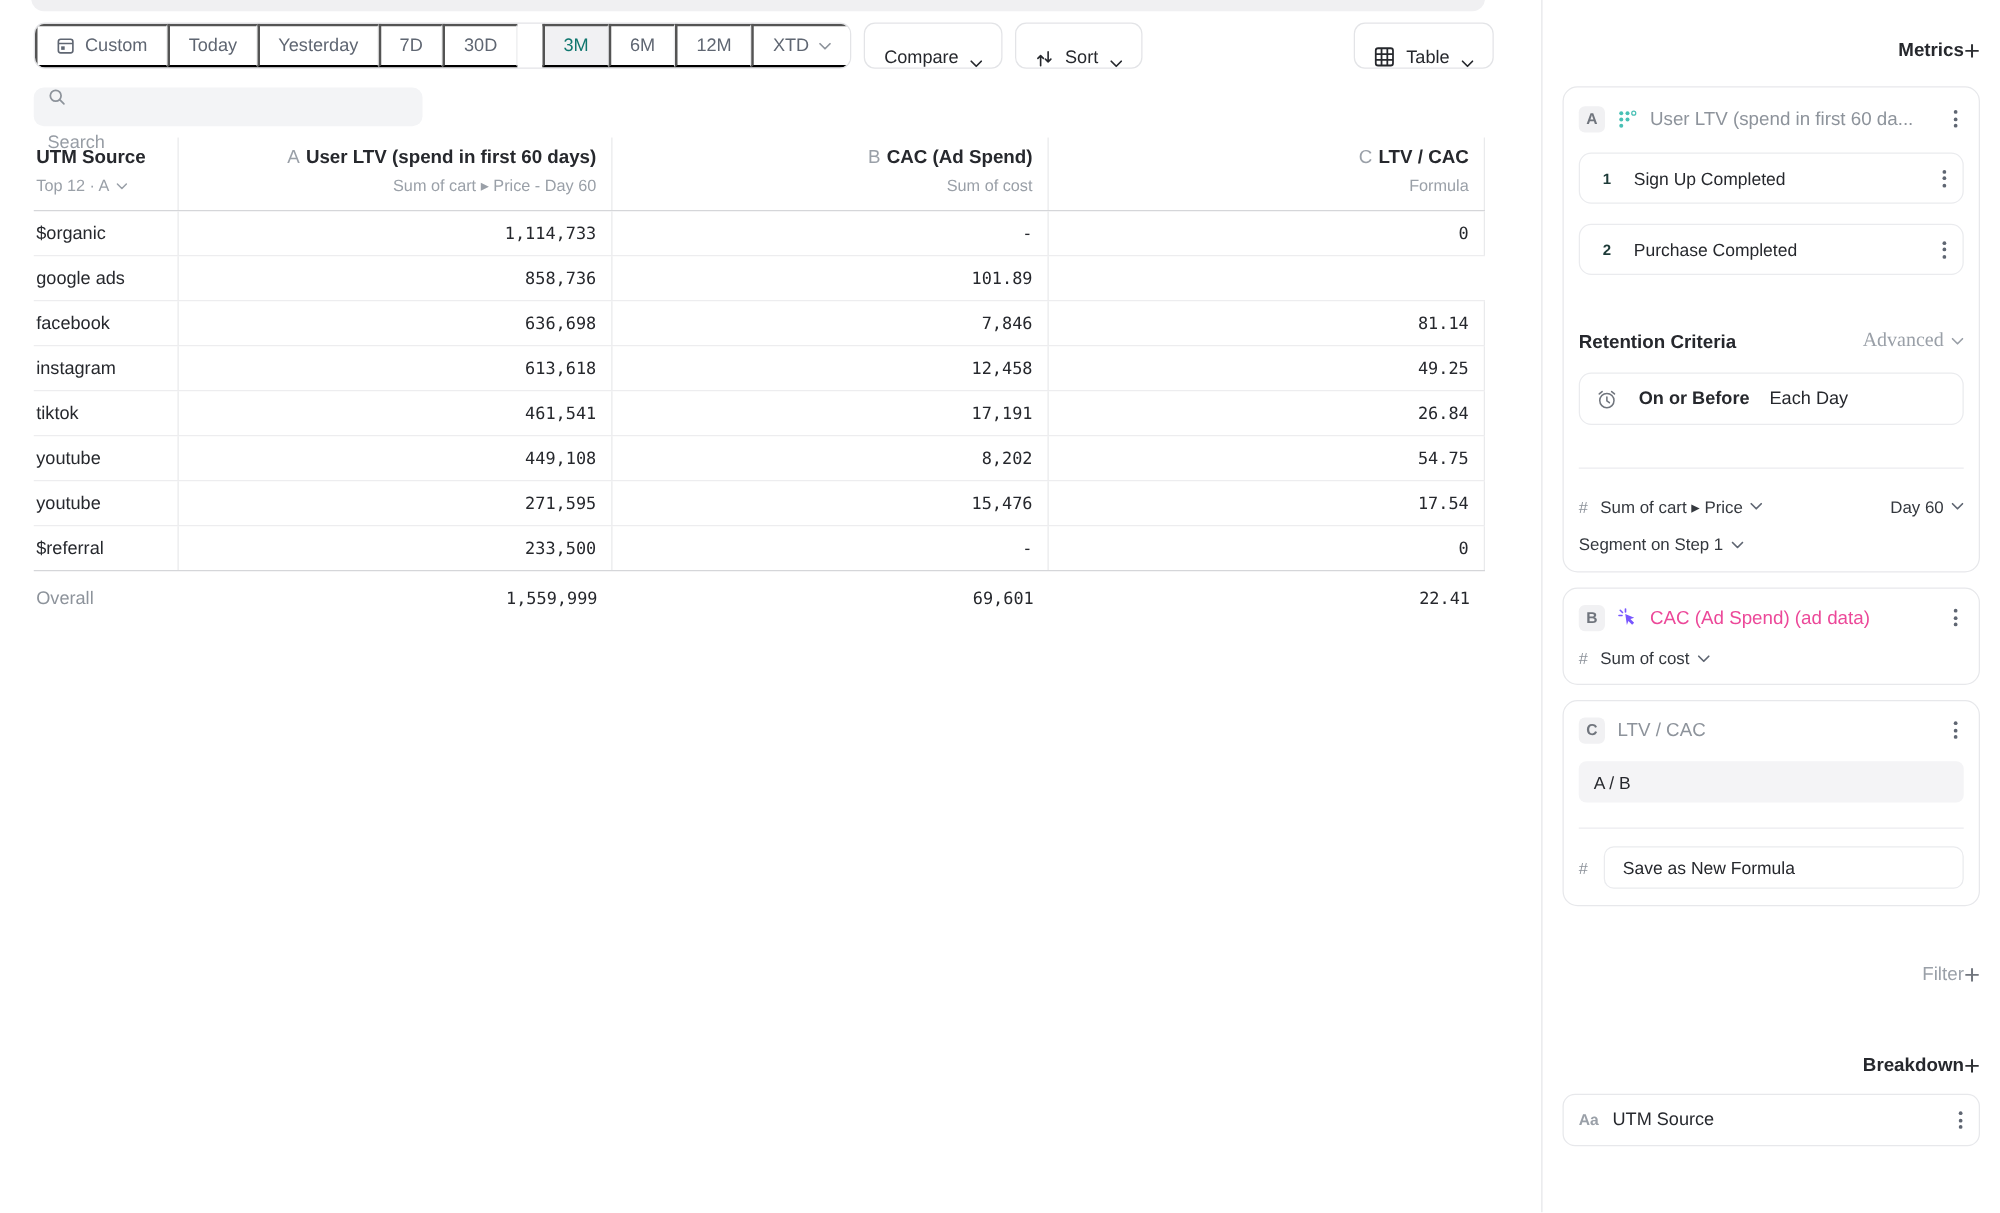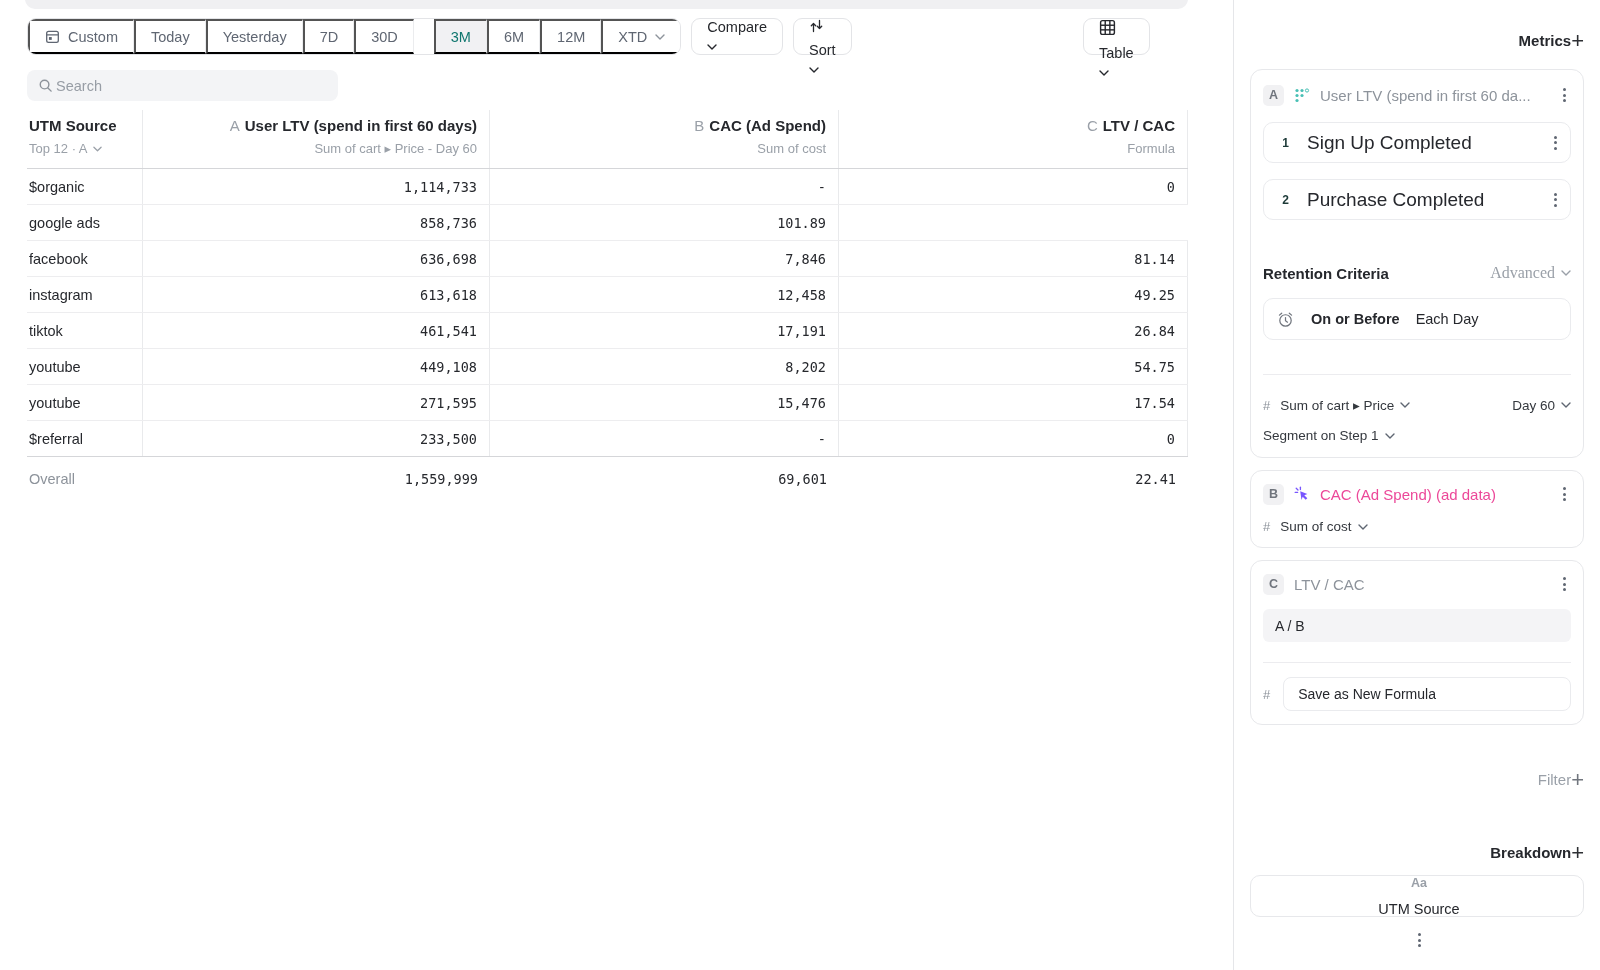--- a/index.html
+++ b/index.html
@@ -13,27 +13,27 @@
 
   
   .main { position:absolute; left:0; top:0; width:1233px; height:970px; }
 
   .toolbar { position:absolute; top:18px; left:27px; display:flex; gap:10px; height:37px; }
   .segmented { display:flex; border:1px solid #e3e4e7; border-radius:9px; background:#fff; overflow:hidden; }
   .seg { display:flex; align-items:center; justify-content:center; gap:8px; padding:0 15px;
     font-size:14.5px; color:#5f6672; border-right:1px solid #ebecee; background:#fff; cursor:pointer; white-space:nowrap; }
   .seg:last-child { border-right:none; }
   .seg.active { background:#f1f1f3; color:#0f766e; font-weight:400;margin-left:20px; }
-  .btn { display:flex; align-items:flex-start; gap:9px; border:1px solid #e3e4e7; border-radius:9px;
-    background:#fff; padding:0 15px; font-size:14.5px; color:#26282d; cursor:pointer; white-space:nowrap;flex-direction:column; }
+  .btn { display:flex; align-items:flex-end; gap:9px; border:1px solid #e3e4e7; border-radius:9px;
+    background:#fff; padding:0 15px; font-size:14.5px; color:#26282d; cursor:pointer; white-space:nowrap; }
   .table-btn { position:absolute; top:18px; left:1083px; height:37px; }
 
   .search-box { position:absolute; top:70px; left:27px; width:311px; height:31px; background:#f3f4f6;
-    border-radius:8px; display:flex; align-items:center; gap:3px; padding:0 11px;
-    color:#979da5; font-size:14.5px; cursor:text; }
+    border-radius:8px; display:flex; gap:21px; padding:0 11px;
+    color:#979da5; font-size:14.5px; cursor:text;flex-direction:column; }
 
   
   .table { position:absolute; top:110px; left:27px; width:1161px; }
   .c0 { width:116px; } .c1 { width:347px; } .c2 { width:349px; } .c3 { width:349px; }
   .vb { border-right:1px solid #e9eaec; }
   .thead { display:flex; border-bottom:1px solid #d5d6d9; }
   .th { padding:5px 12px 10px 2px; }
   .th.numcol { text-align:right; padding:5px 12px 10px 12px; }
   .th-title { font-size:15px; font-weight:700; color:#26282d; line-height:21px; white-space:nowrap; }
   .col-key { color:#9aa0a8; font-weight:400; margin-right:5px; }
@@ -63,21 +63,21 @@
     font-size:12.5px; font-weight:600; display:flex; align-items:center; justify-content:center; flex:none; }
   .card-title { font-size:15px; color:#ec4899; flex:1; white-space:nowrap; overflow:hidden; }
   .card-title.gray { color:#8d939b; }
   .kebab { display:flex; flex-direction:column; gap:2.5px; padding:5px; cursor:pointer; flex:none; }
   .kebab i { width:3px; height:3px; border-radius:50%; background:#5f6672; }
   .step-box { display:flex; align-items:center; gap:12px; border:1px solid #eaebee; border-radius:10px;
     height:41px; padding:0 8px 0 12px; margin-top:14px; cursor:pointer; }
   .step-box + .step-box { margin-top:16px; }
   .step-badge { width:19px; height:19px; border-radius:4px; color:#1d3a38; font-size:12px; font-weight:700;
     display:flex; align-items:center; justify-content:center; flex:none; }
-  .step-label { flex:1; font-size:19px; font-weight:500; color:#26282d; }
+  .step-label { flex:1; font-size:14px; font-weight:500; color:#26282d; }
   .section-row { display:flex; justify-content:space-between; align-items:center; margin-top:44px; }
   .sec-title { font-size:15px; font-weight:700; color:#26282d; }
   .advanced { display:flex; gap:6px; align-items:center; color:#9aa0a8; font-size:16px; cursor:pointer;font-family:Liberation Serif, serif; }
   .criteria-box { display:flex; align-items:center; gap:16px; border:1px solid #eaebee; border-radius:10px;
     height:42px; padding:0 12px; margin-top:16px; font-size:14.5px; color:#26282d; cursor:pointer; }
   .criteria-box .cond { font-weight:600; }
   .divider { height:1px; background:#ececef; margin-top:34px; }
   .save-box { border:1px solid #eaebee; border-radius:8px; height:36px; display:flex; align-items:center;
     padding:0 12px; font-size:14px; color:#26282d; margin-top:12px; cursor:pointer; }
   .agg-row { display:flex; align-items:center; gap:10px; margin-top:22px; font-size:13.5px; color:#34383e; }
@@ -86,21 +86,21 @@
   .spacer { flex:1; }
   .segment-row { display:flex; gap:6px; align-items:center; margin-top:15px; font-size:13.5px; color:#34383e; cursor:pointer; }
   .formula-input { background:#f4f4f6; border-radius:6px; height:33px; display:flex; align-items:center;
     padding:0 12px; font-size:14px; color:#26282d; margin-top:12px; cursor:text; }
   .formula-row { display:flex; align-items:center; gap:13px; margin-top:14px; }
   .save-formula { flex:1; border:1px solid #eaebee; border-radius:8px; height:34px; display:flex;
     align-items:center; padding:0 14px; font-size:14px; color:#26282d; cursor:pointer; }
   .filter-row { margin-top:46px; }
   .breakdown-row { margin-top:56px; }
   .bd-card { display:flex; align-items:center; gap:11px; border:1px solid #e7e8eb; border-radius:10px;
-    height:42px; padding:0 8px 0 12px; margin-top:14px; cursor:pointer;flex-direction:column; }
+    height:42px; padding:0 8px 0 12px; margin-top:14px; cursor:pointer; }
   .aa { color:#9aa0a8; font-size:12.5px; font-weight:600; flex:none; }
   .bd-label { flex:1; font-size:14.5px; font-weight:500; color:#26282d; }
   .chev { flex:none; display:inline-flex; }
   svg { display:block; }
 </style>
 </head>
 <body>
 
 <div class="app">
   <div class="main">

